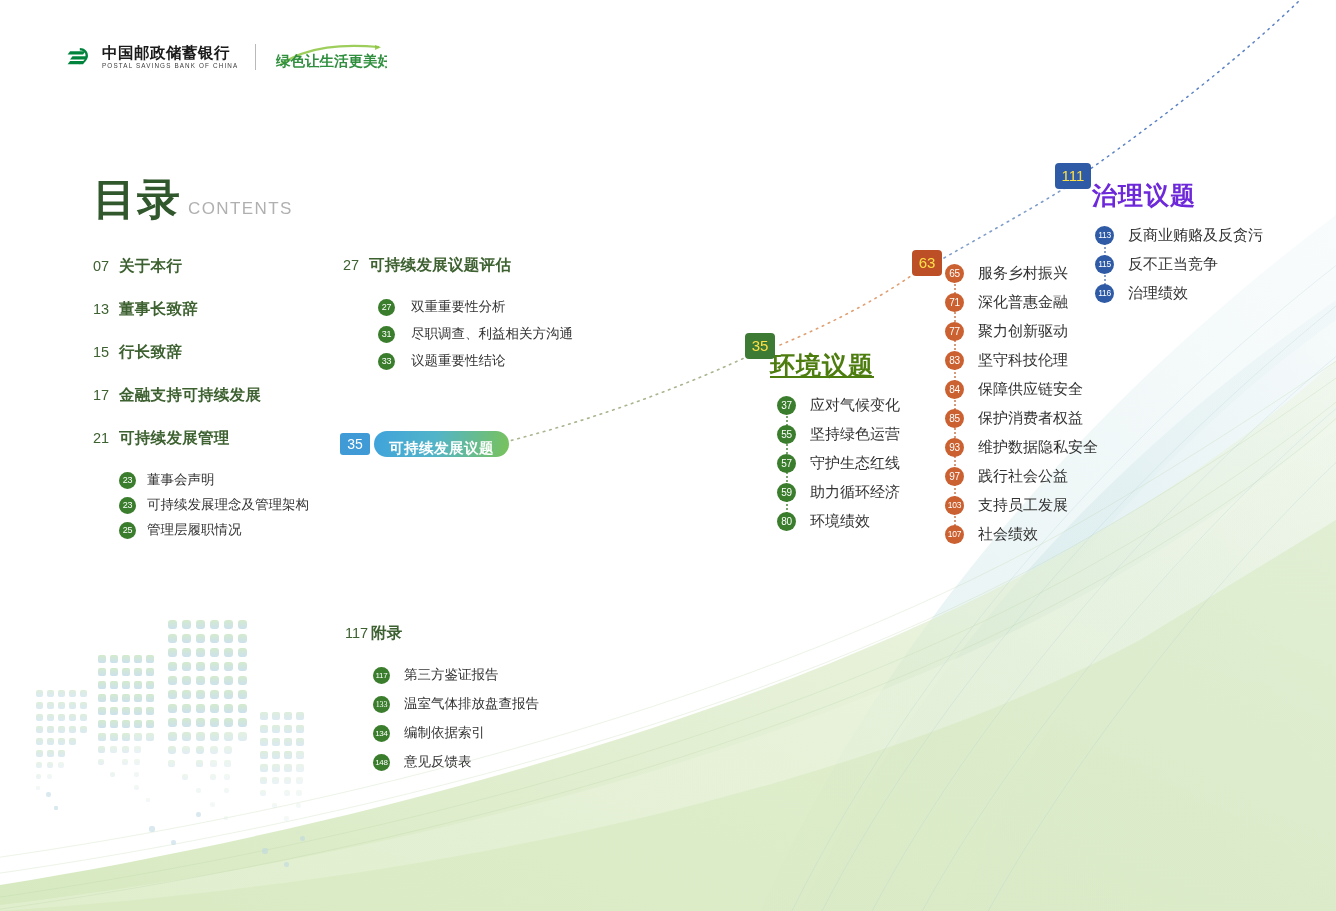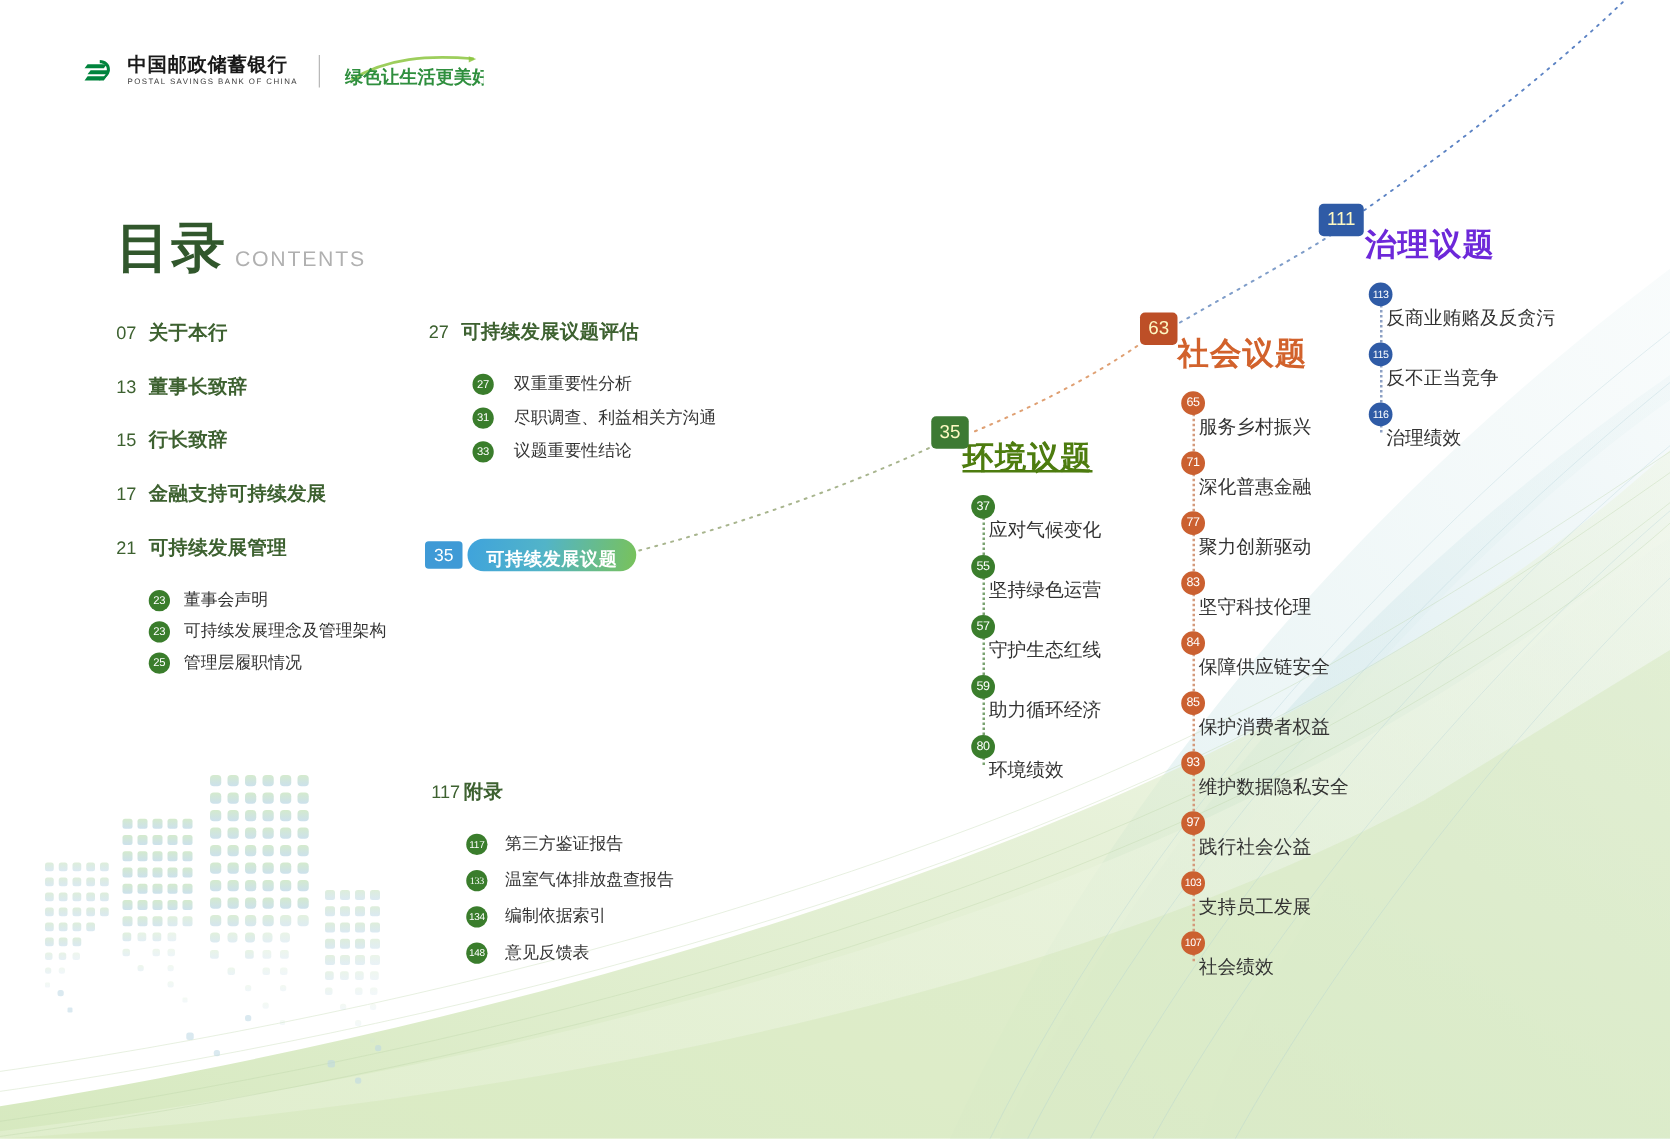--- a/index.html
+++ b/index.html
@@ -187,21 +187,21 @@
   }
 
   
   .theme { position: absolute; z-index: 7; }
   .theme-head { position: relative; display: block; }
   .theme-badge {
     position: absolute;
     width: 30px;
     height: 26px;
     border-radius: 4px;
-    color: #fef9c3;
+    color: #fde047;
     font-size: 15px;
     line-height: 26px;
     text-align: center;
     font-family: "Liberation Sans", sans-serif;
   }
   .theme-badge.wide { width: 36px; }
   .theme-title {
     font-size: 25px;
     font-weight: bold;
     font-family: "DejaVu Sans", sans-serif;
@@ -209,21 +209,20 @@
     white-space: nowrap;
   }
   .theme-list { position: relative; margin-top: 12px; }
   .theme-item {
     display: flex;
     align-items: flex-start;
     margin-bottom: 10px;
     white-space: nowrap;
     position: relative;
     z-index: 2;
-    flex-direction: column;
   }
   .theme-dot {
     width: 19px;
     height: 19px;
     border-radius: 50%;
     color: #fff;
     font-size: 10px;
     line-height: 19px;
     text-align: center;
     flex: 0 0 19px;
@@ -690,21 +689,20 @@
         <div class="theme-item">
           <span class="theme-dot">80</span>
           <span class="txt">环境绩效</span>
         </div>
       </div>
   </div>
 
   <div class="theme" id="theme-soc">
     <div class="theme-head">
       <span class="theme-badge">63</span>
-      <div class="theme-title">社会议题</div>
     </div>
     <div class="theme-list">
       <div class="dotline"></div>
     <div class="theme-item">
           <span class="theme-dot">65</span>
           <span class="txt">服务乡村振兴</span>
         </div>
         <div class="theme-item">
           <span class="theme-dot">71</span>
           <span class="txt">深化普惠金融</span>

